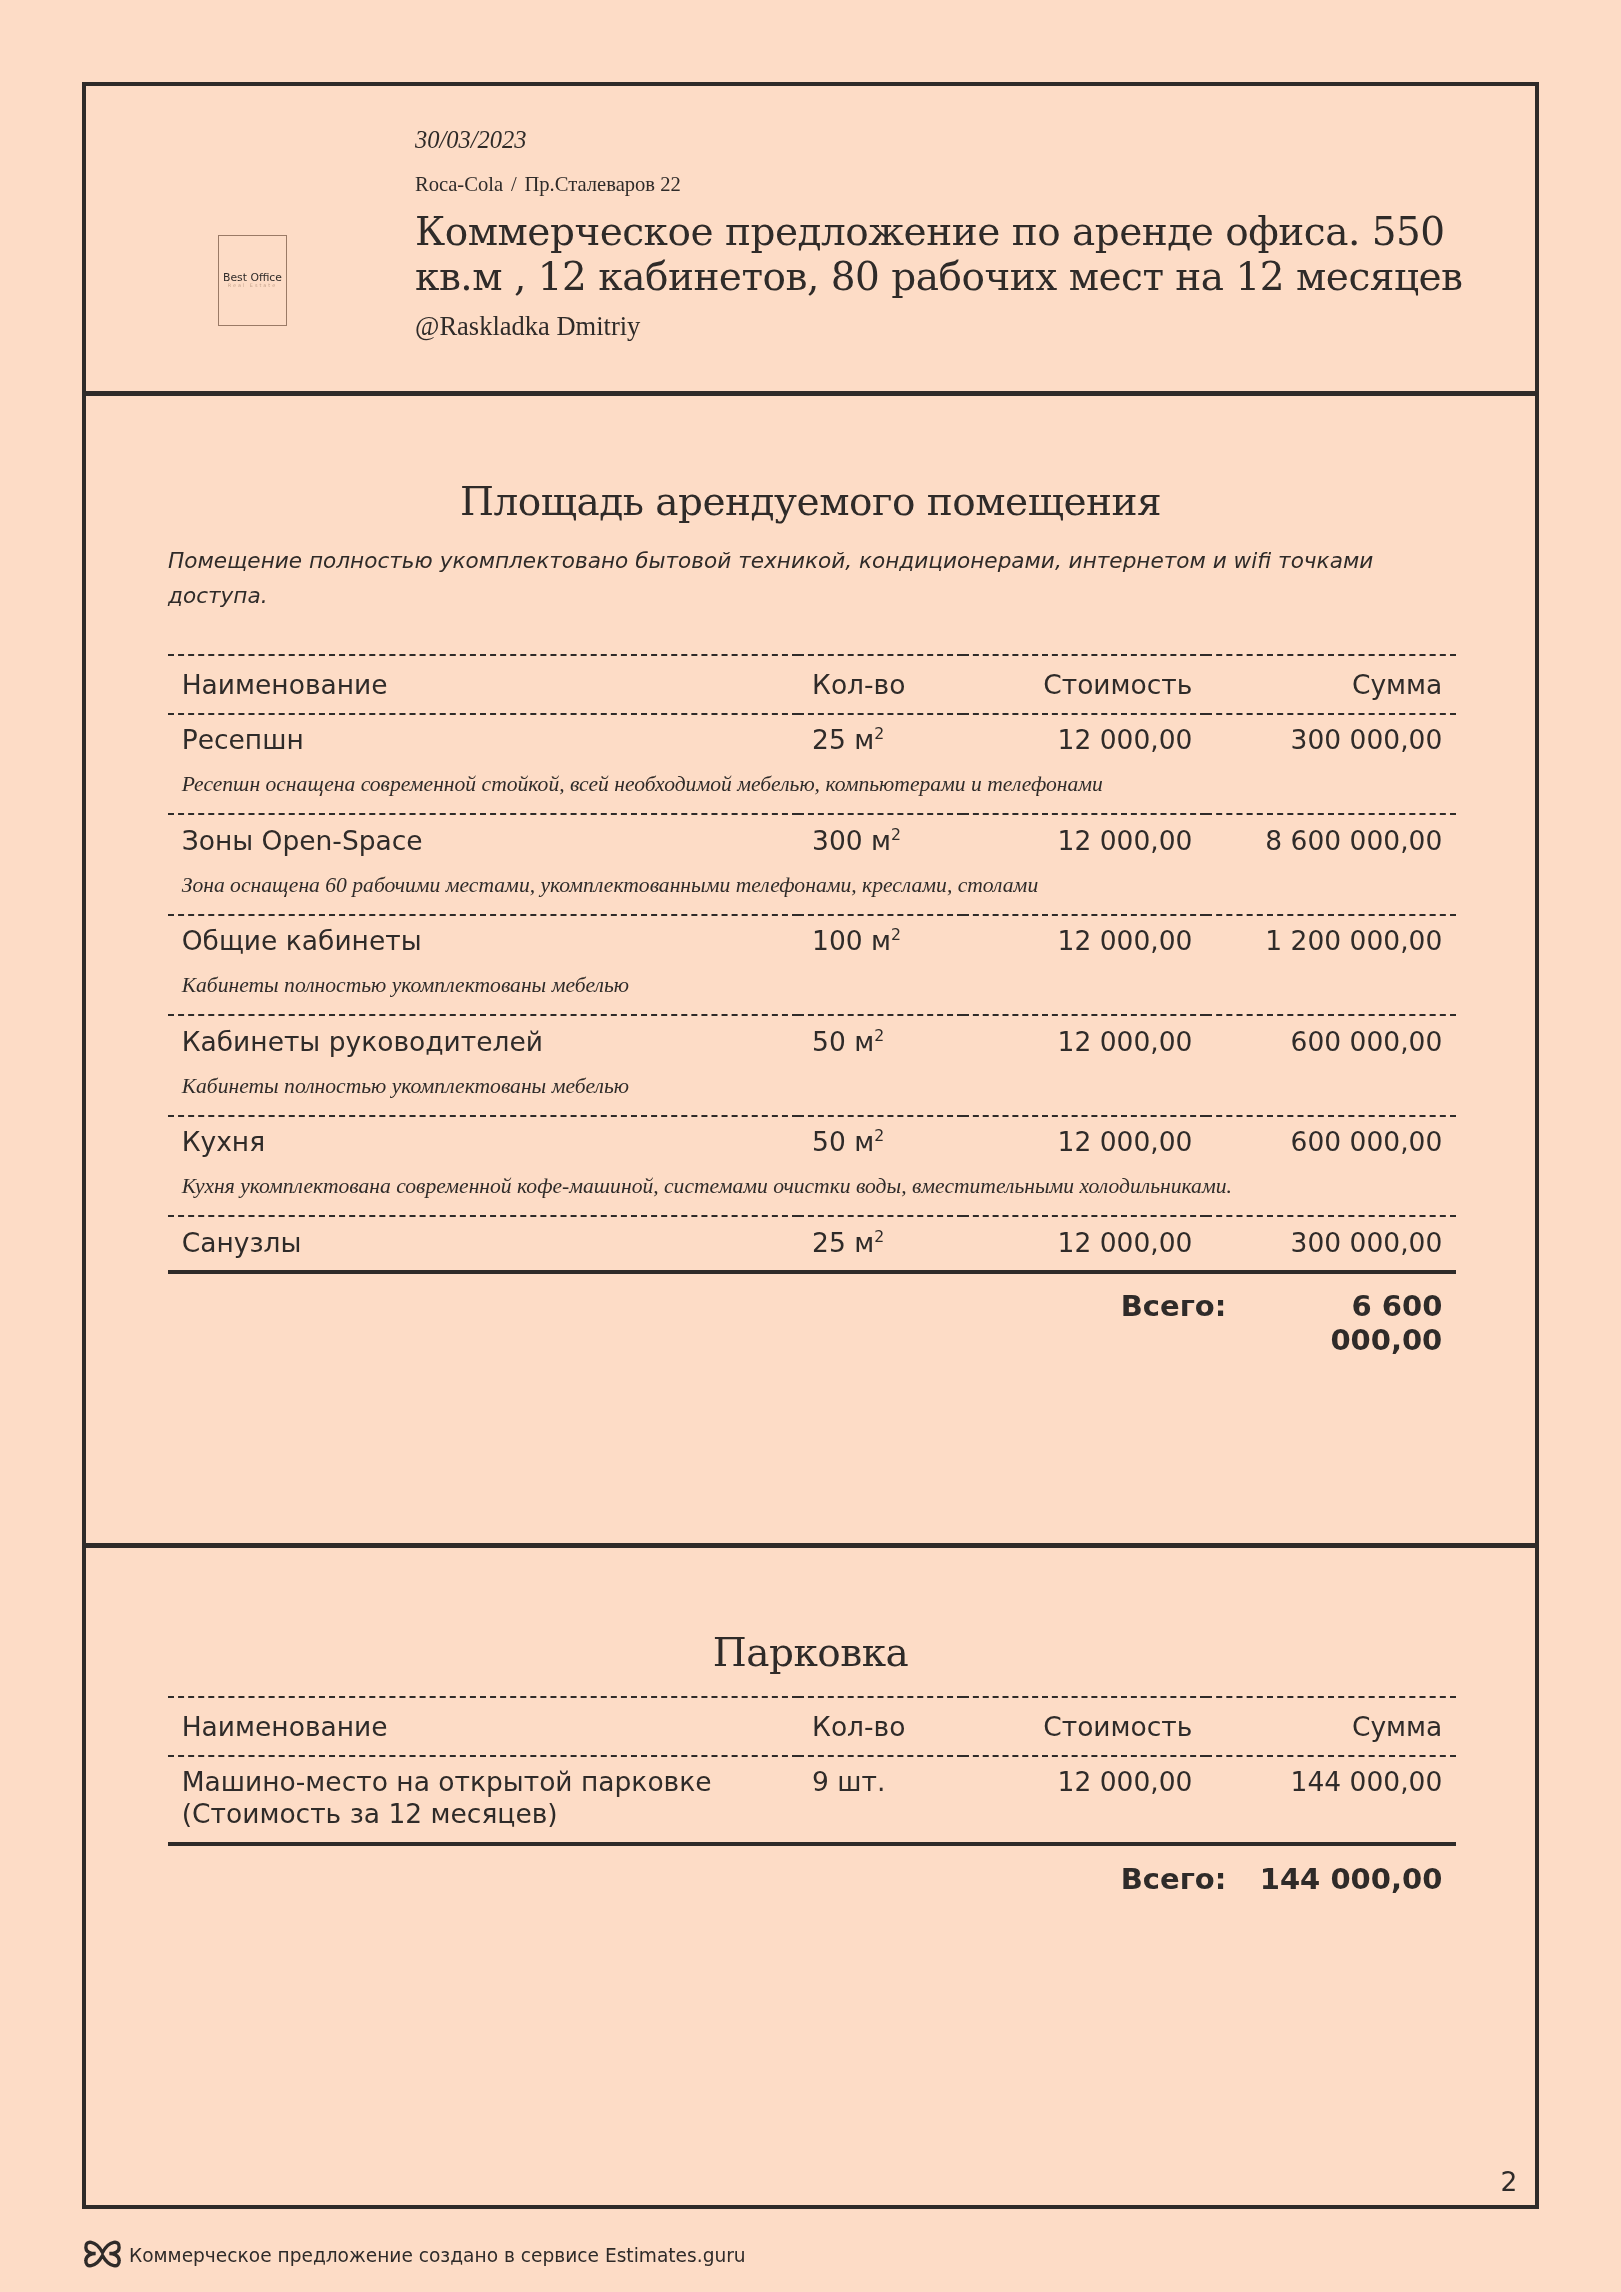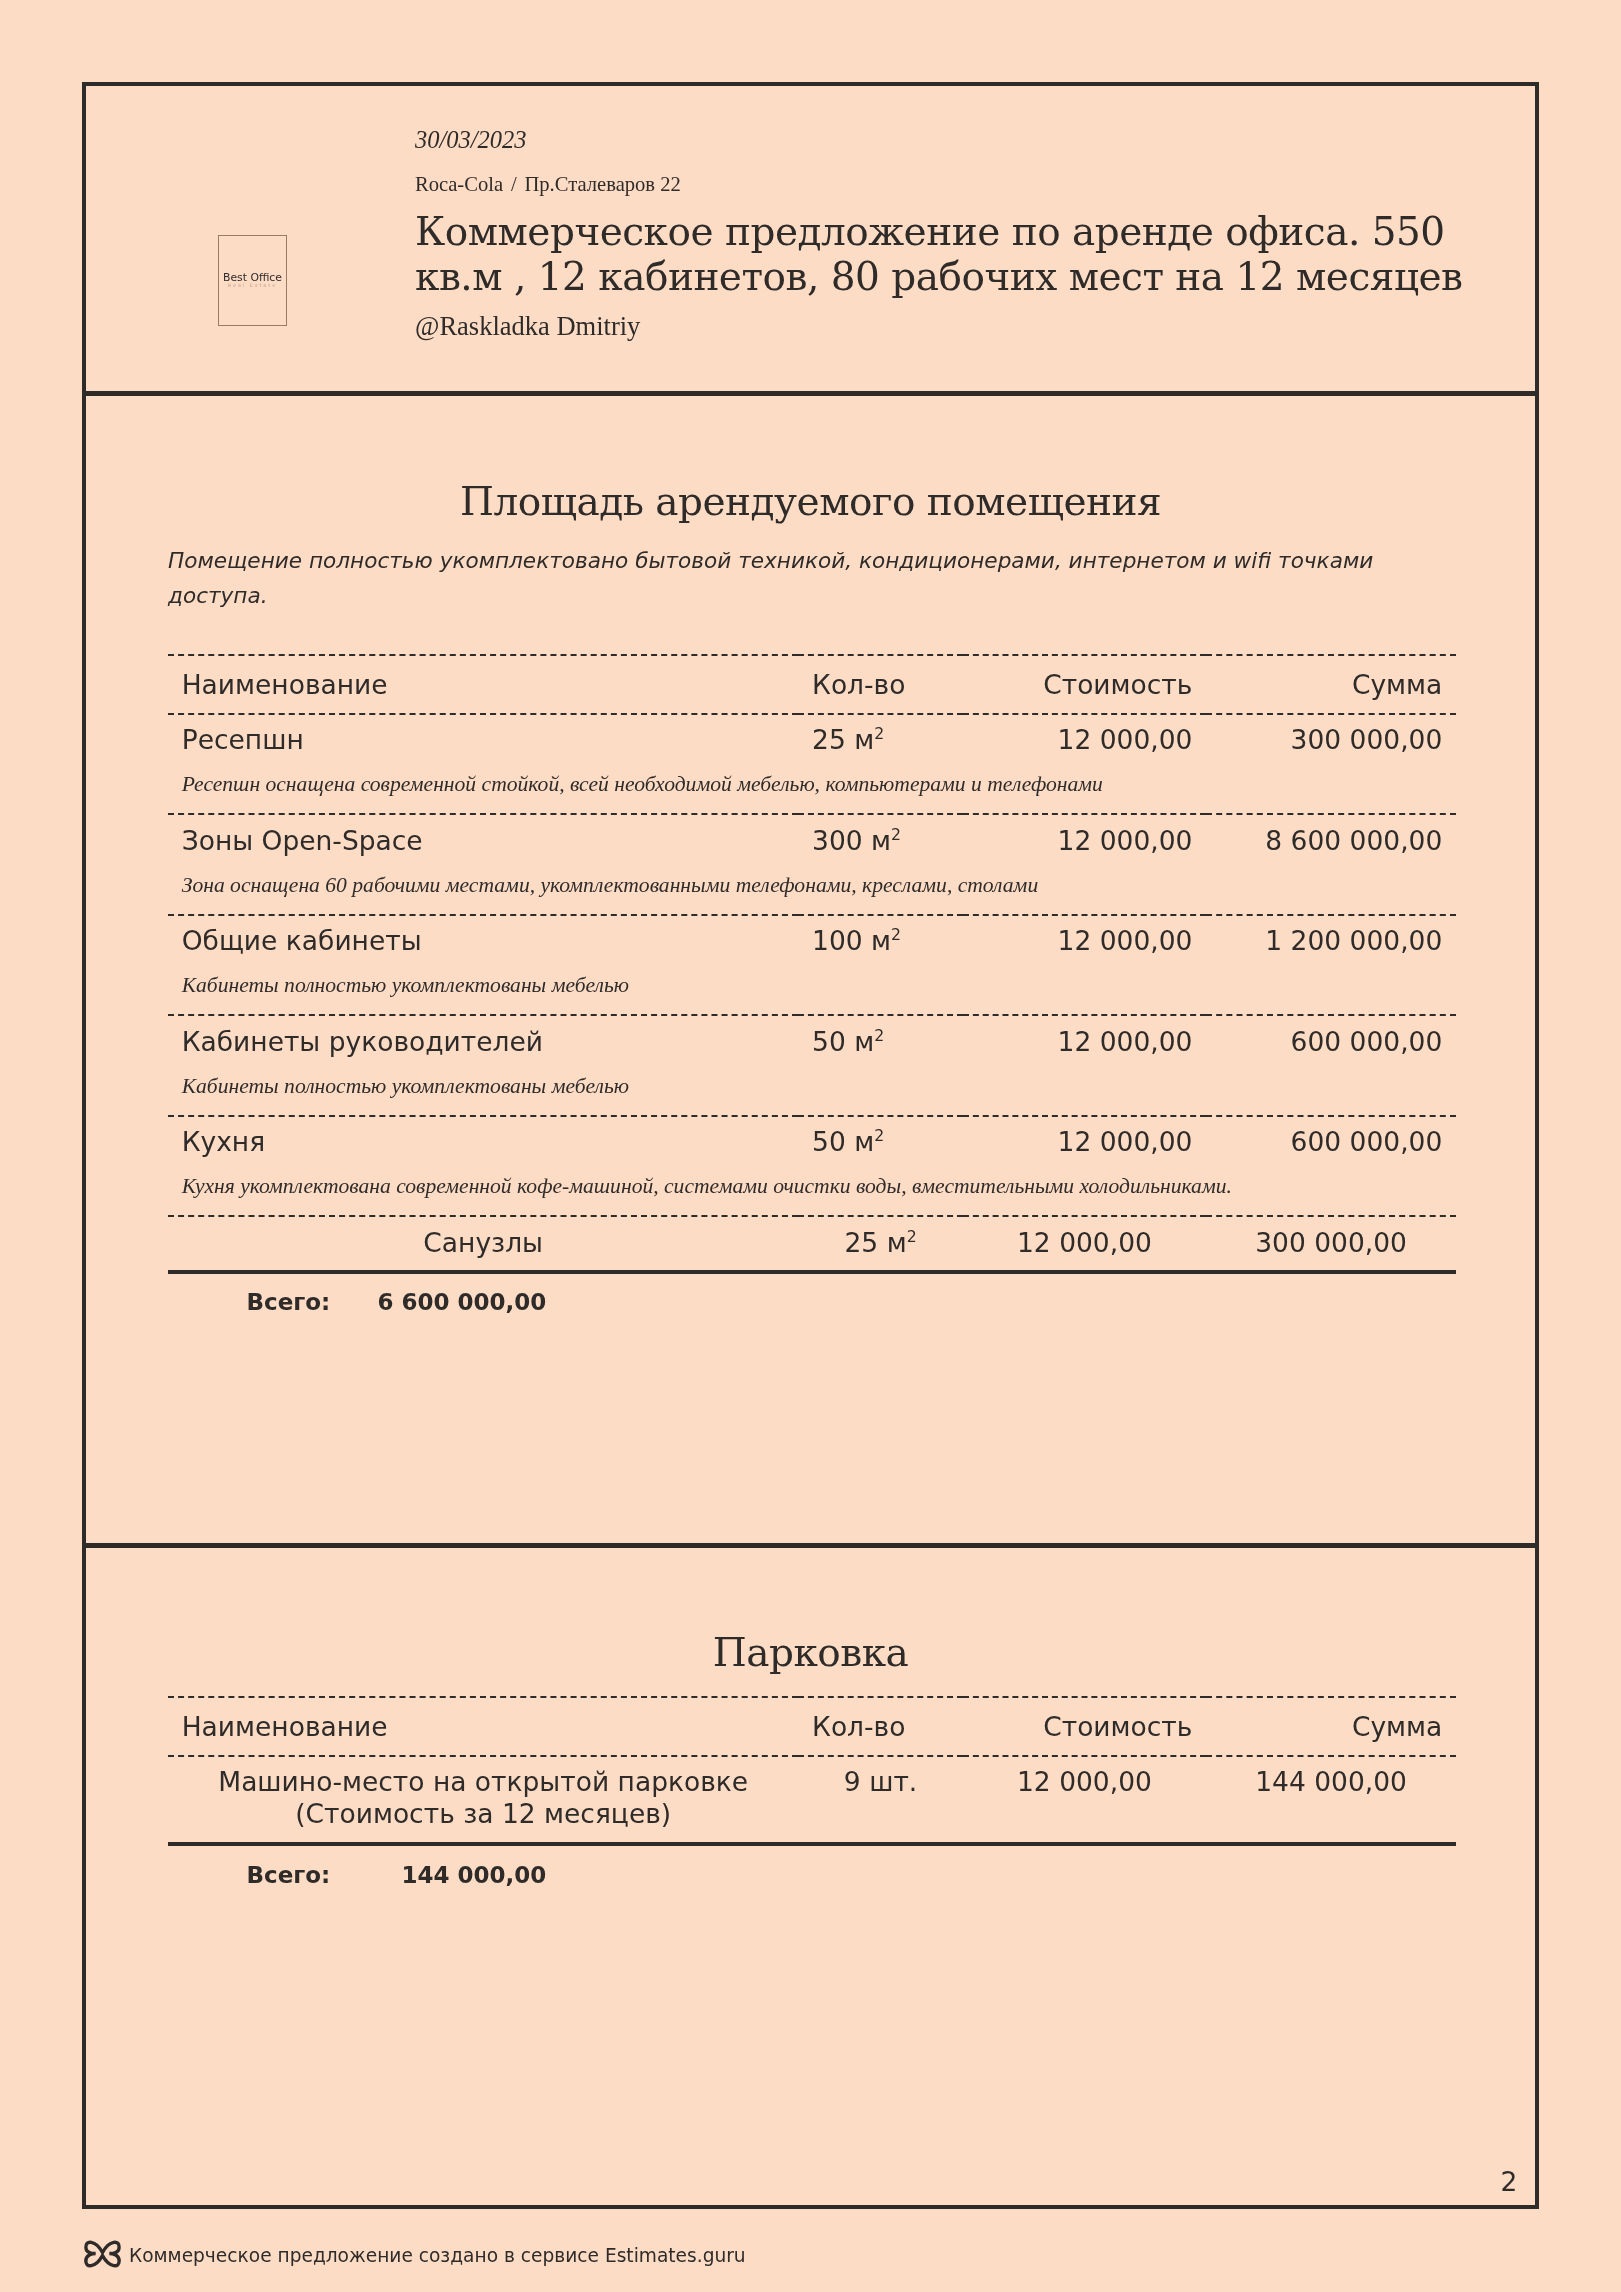--- a/index.html
+++ b/index.html
@@ -52,22 +52,22 @@
     table.items { width: 1288px; border-collapse: collapse; margin-top: 41px; }
     table.items th, table.items td { padding: 0 13.7px; font-family: "DejaVu Sans", sans-serif; font-weight: normal; font-size: 26.5px; color: #2f2b29; vertical-align: top; }
     table.items thead th { border-top: 2px dashed #2f2b29; border-bottom: 2px dashed #2f2b29; height: 57px; vertical-align: middle; }
     th.c-name, td.c-name { text-align: left; width: 603px; }
     th.c-qty, td.c-qty { text-align: left; width: 137px; }
     th.c-price, td.c-price { text-align: right; width: 216px; }
     th.c-sum, td.c-sum { text-align: right; }
     tr.item-row td { padding-top: 9.8px; height: 49px; box-sizing: border-box; }
     tr.item-row.sep td { border-top: 2px dashed #2f2b29; }
     tr.note-row td { font-family: "Liberation Serif", serif; font-style: italic; font-size: 21.6px; line-height: 29px; padding-top: 7.8px; padding-bottom: 13.7px; }
-    tr.last-row td { border-bottom: 4.9px solid #2f2b29; padding-bottom: 11.8px; text-align: center; }
-    .total-row { display: flex; justify-content: flex-start; width: 1288px; margin-top: 15.7px; font-family: "DejaVu Sans", sans-serif; font-weight: bold; font-size: 23px; }
+    tr.last-row td { border-bottom: 4.9px solid #2f2b29; padding-bottom: 11.8px; }
+    .total-row { display: flex; justify-content: flex-end; width: 1288px; margin-top: 15.7px; font-family: "DejaVu Sans", sans-serif; font-weight: bold; font-size: 29px; }
     .total-label { width: 176px; text-align: right; padding-right: 13.7px; box-sizing: border-box; }
     .total-value { width: 216px; text-align: right; padding-right: 13.7px; box-sizing: border-box; }
     sup { font-size: 15.7px; }
 
     .page-number { position: absolute; right: 17.6px; bottom: 7.8px; font-family: "DejaVu Sans", sans-serif; font-size: 26.5px; }
     .footer { position: absolute; left: 82px; top: 2232px; display: flex; align-items: center; gap: 6px; }
     .footer-text { font-family: "DejaVu Sans", sans-serif; font-size: 18.6px; }
   </style>
 </head>
 <body>

